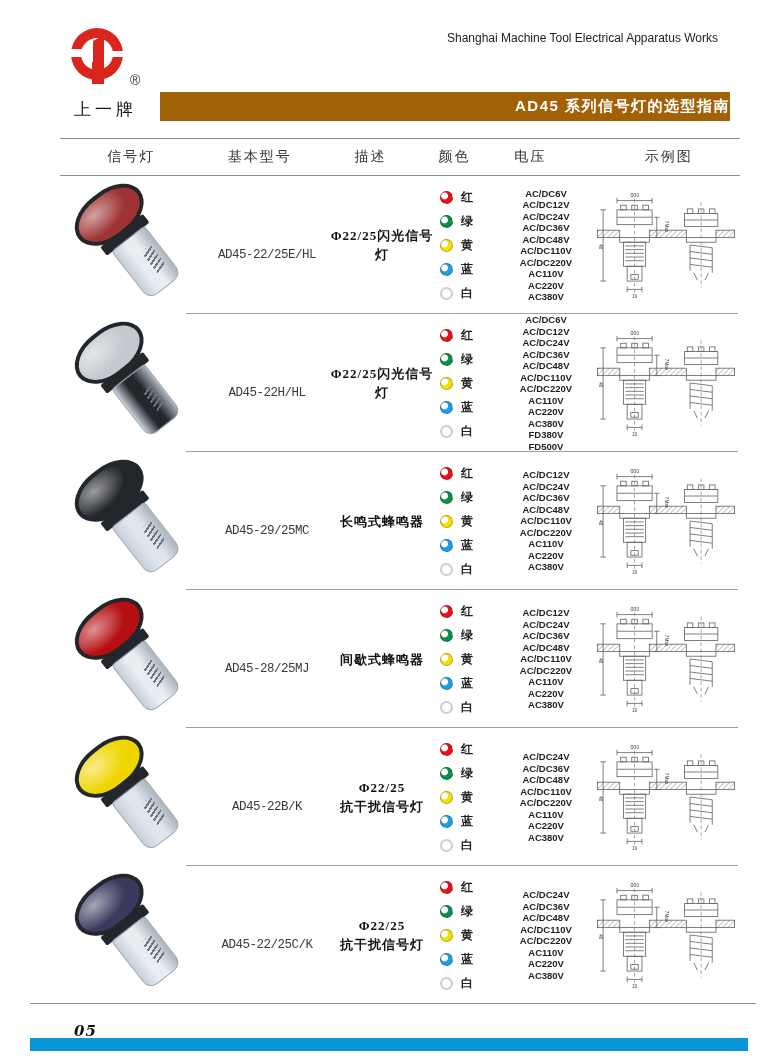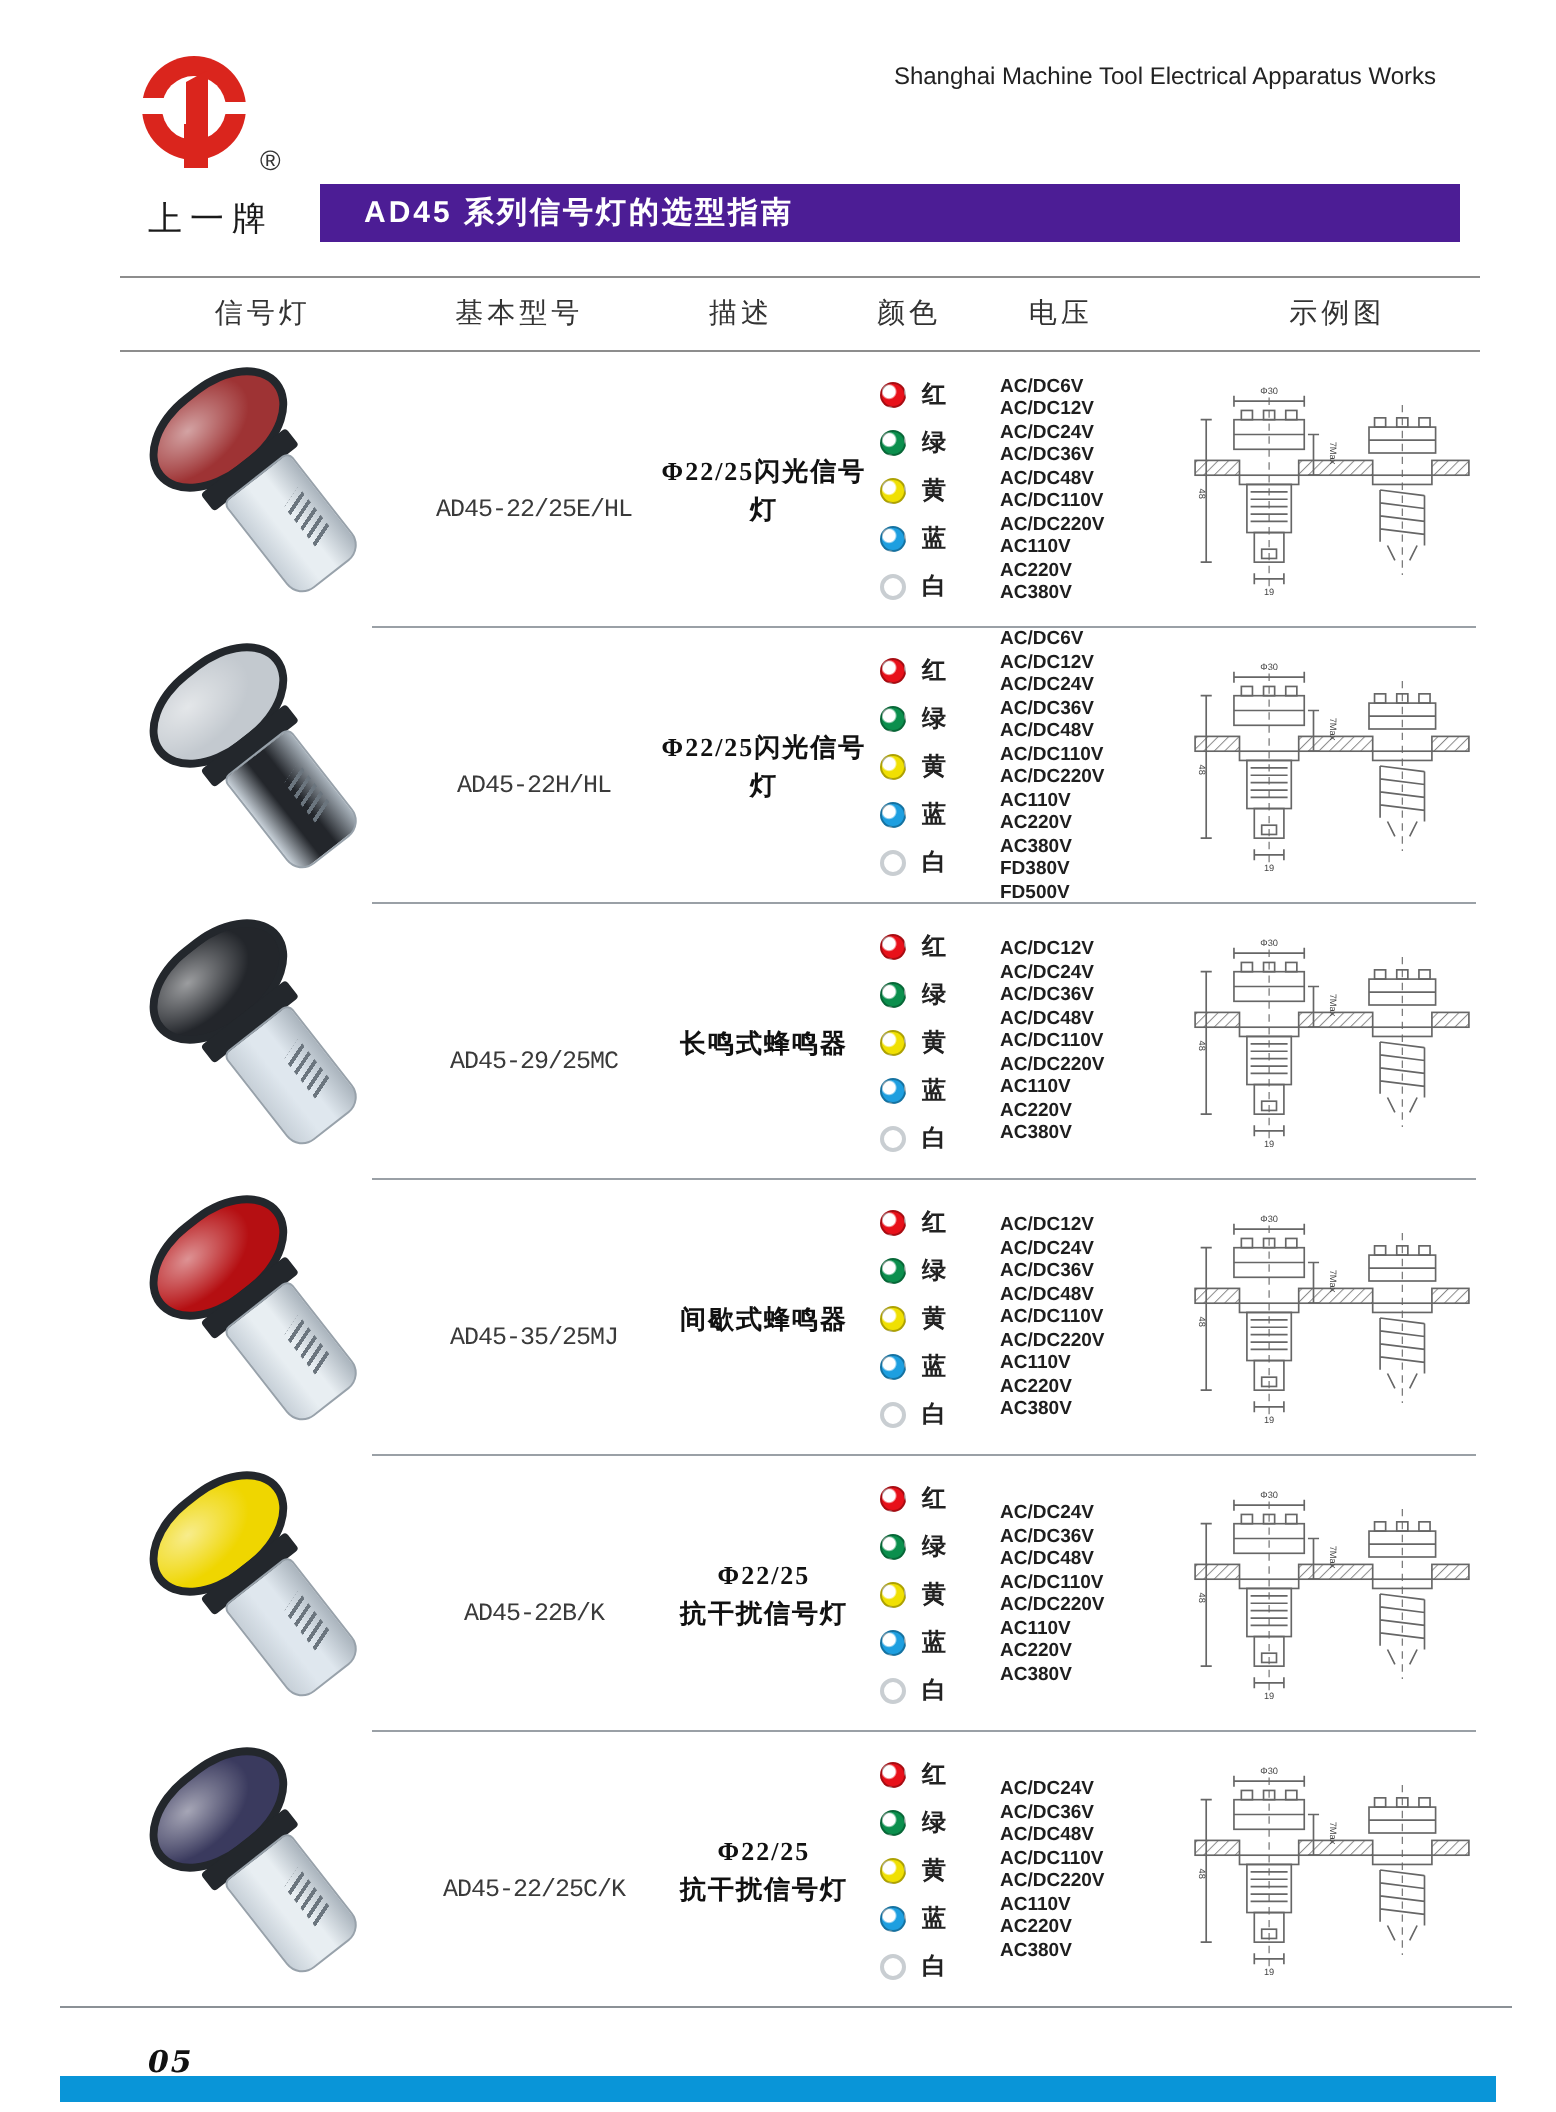--- a/index.html
+++ b/index.html
@@ -7,29 +7,29 @@
        font-family:"Liberation Serif","DejaVu Serif",serif;color:#222;}
   
   .header{position:relative;height:123px;}
   .logo-wrap{position:absolute;left:66px;top:26px;width:160px;height:95px;}
   .logo-svg{position:absolute;left:0;top:0;}
   .reg-mark{position:absolute;left:64px;top:46px;font-size:14px;color:#333;font-family:"Liberation Sans",sans-serif;}
   .brand-name{position:absolute;left:8px;top:72px;font-size:17px;letter-spacing:4px;color:#1a1a1a;}
   .company{position:absolute;right:60px;top:28px;text-align:right;}
   .company-cn{font-size:27px;letter-spacing:2px;color:#111;white-space:nowrap;}
   .company-en{margin-top:3px;font-family:"Liberation Sans",sans-serif;font-weight:normal;font-size:12px;color:#222;white-space:nowrap;}
-  .titlebar{position:absolute;left:160px;top:92px;width:570px;height:29px;background:#4c1d95;
+  .titlebar{position:absolute;left:160px;top:92px;width:570px;height:29px;background:#a16207;
             color:#fff;display:flex;align-items:center;padding-left:22px;box-sizing:border-box;
-            font-family:"Liberation Sans",sans-serif;font-weight:bold;font-size:15px;letter-spacing:1.5px;}
+            font-family:"Liberation Sans",sans-serif;font-weight:bold;font-size:15px;letter-spacing:1.5px;justify-content:flex-end;}
   
   .table{margin-left:60px;width:680px;}
   .thead{display:flex;height:36px;align-items:center;border-top:1px solid #8d8d8d;border-bottom:1px solid #8d8d8d;margin-top:15px;}
   .th{font-size:14px;color:#333;text-align:center;letter-spacing:2px;}
   .col-photo{width:148px;} .col-model{width:118px;} .col-desc{width:112px;}
-  .col-colors{width:62px;} .col-volts{width:92px;} .col-diag{width:148px;}
+  .col-colors{width:62px;} .col-volts{width:92px;text-align:center;} .col-diag{width:148px;}
   .th.col-volts{text-align:left;padding-left:6px;box-sizing:border-box;margin-left:24px;}
   .row{display:flex;align-items:center;height:138px;position:relative;}
   .row::after{content:"";position:absolute;left:126px;right:2px;bottom:0;height:1px;background:#9aa0a6;}
   .row:last-child::after{left:-30px;right:-16px;background:#8b9196;}
   
   .photo{position:relative;align-self:stretch;}
   .lamp{position:absolute;left:24px;top:10px;display:flex;flex-direction:column;align-items:center;
         transform:rotate(-38deg);transform-origin:50% 40%;}
   .cap{width:78px;height:48px;border-radius:50%/55%;box-sizing:border-box;border:4px solid #23272c;
        background:radial-gradient(ellipse at 32% 28%,rgba(255,255,255,.55),rgba(255,255,255,0) 52%),var(--cap,#999);}
@@ -379,21 +379,21 @@
       <div class="row">
     <div class="photo col-photo">
       <div class="lamp" style="--cap: #b50f12; --body: #e8eef2;">
         <div class="cap"></div>
         <div class="collar"></div>
         <div class="lbody">
           <div class="vents"></div>
         </div>
       </div>
     </div>
-    <div class="model col-model">AD45-35/25MJ</div>
+    <div class="model col-model">AD45-28/25MJ</div>
     <div class="desc col-desc">
           <div>间歇式蜂鸣器</div>
         </div>
     <div class="colors col-colors">
           <div class="copt">
             <span class="dot" style="--c: #e8111a;"></span>
             <span class="clab">红</span>
           </div>
           <div class="copt">
             <span class="dot" style="--c: #0b8f4d;"></span>

